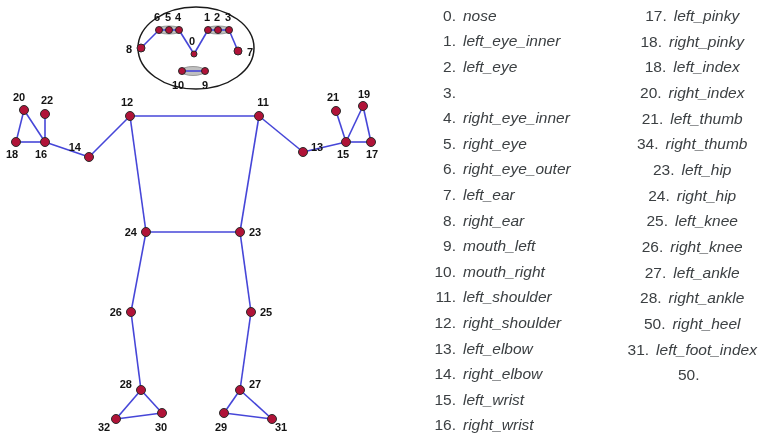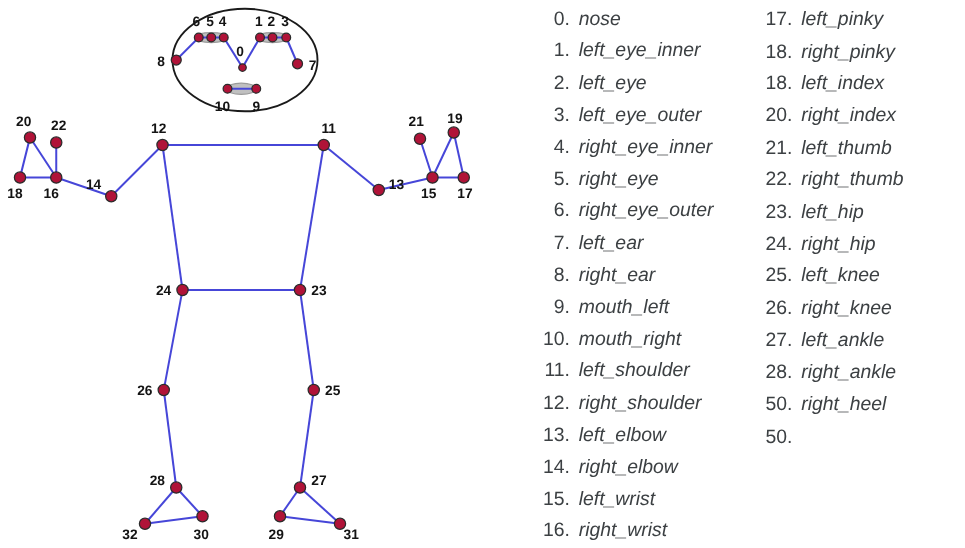--- a/index.html
+++ b/index.html
@@ -24,21 +24,21 @@
   .legend {
     display: flex;
     margin-left: 28px;
     padding-top: 3px;
   }
   .legend-col {
     display: flex;
     flex-direction: column;
   }
   .legend-col.col1 { width: 178px; }
-  .legend-col.col2 { width: 166px; }
+  .legend-col.col2 { width: 166px; align-items: center; }
   .legend-item {
     display: flex;
     align-items: center;
     height: 25.7px;
     font-size: 15.5px;
     color: #3c4043;
     white-space: nowrap;
   }
   .legend-item .num {
     display: inline-block;
@@ -178,21 +178,20 @@
         <div class="legend-item">
           <span class="num">1.</span>
           <span class="name">left_eye_inner</span>
         </div>
         <div class="legend-item">
           <span class="num">2.</span>
           <span class="name">left_eye</span>
         </div>
         <div class="legend-item">
           <span class="num">3.</span>
-          <span class="name">left_eye_outer</span>
         </div>
         <div class="legend-item">
           <span class="num">4.</span>
           <span class="name">right_eye_inner</span>
         </div>
         <div class="legend-item">
           <span class="num">5.</span>
           <span class="name">right_eye</span>
         </div>
         <div class="legend-item">
@@ -255,21 +254,21 @@
         </div>
         <div class="legend-item">
           <span class="num">20.</span>
           <span class="name">right_index</span>
         </div>
         <div class="legend-item">
           <span class="num">21.</span>
           <span class="name">left_thumb</span>
         </div>
         <div class="legend-item">
-          <span class="num">22.</span>
+          <span class="num">34.</span>
           <span class="name">right_thumb</span>
         </div>
         <div class="legend-item">
           <span class="num">23.</span>
           <span class="name">left_hip</span>
         </div>
         <div class="legend-item">
           <span class="num">24.</span>
           <span class="name">right_hip</span>
         </div>
@@ -285,19 +284,23 @@
           <span class="num">27.</span>
           <span class="name">left_ankle</span>
         </div>
         <div class="legend-item">
           <span class="num">28.</span>
           <span class="name">right_ankle</span>
         </div>
         <div class="legend-item">
           <span class="num">50.</span>
           <span class="name">right_heel</span>
+        </div>
+        <div class="legend-item">
+          <span class="num">31.</span>
+          <span class="name">left_foot_index</span>
         </div>
         <div class="legend-item">
           <span class="num">50.</span>
         </div>
       </div>
   </div>
 </div>
 
 </body></html>

